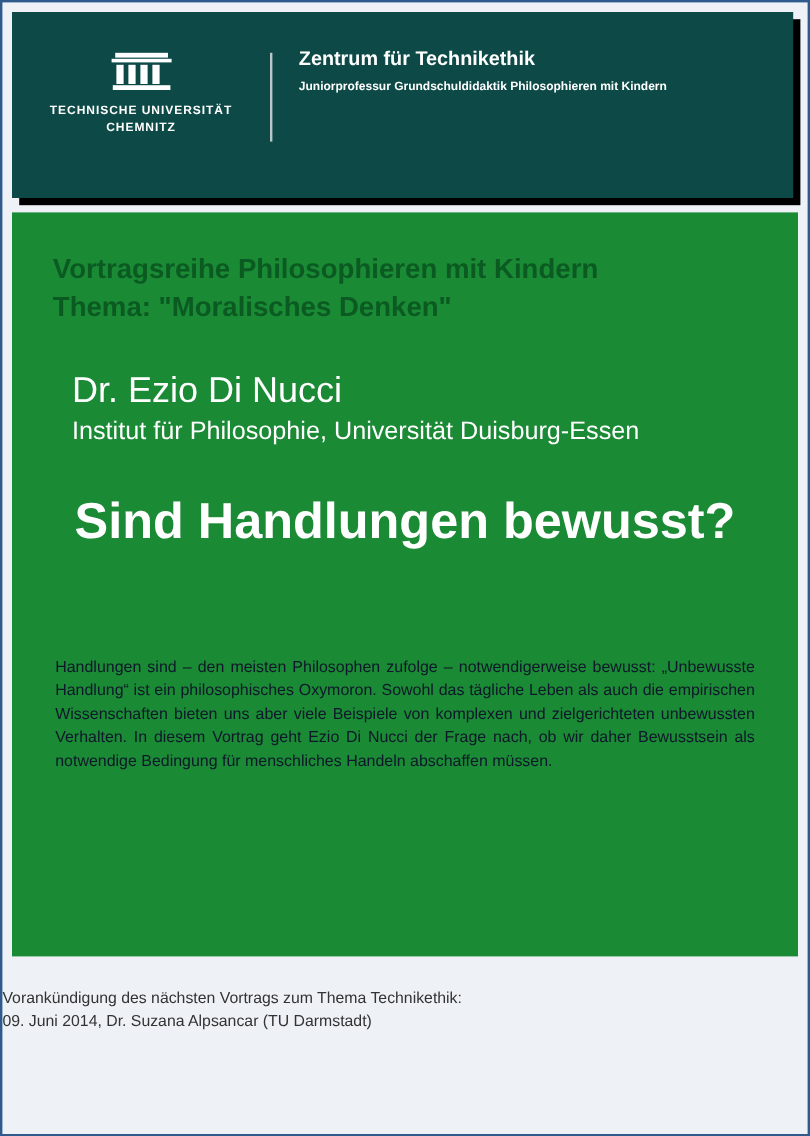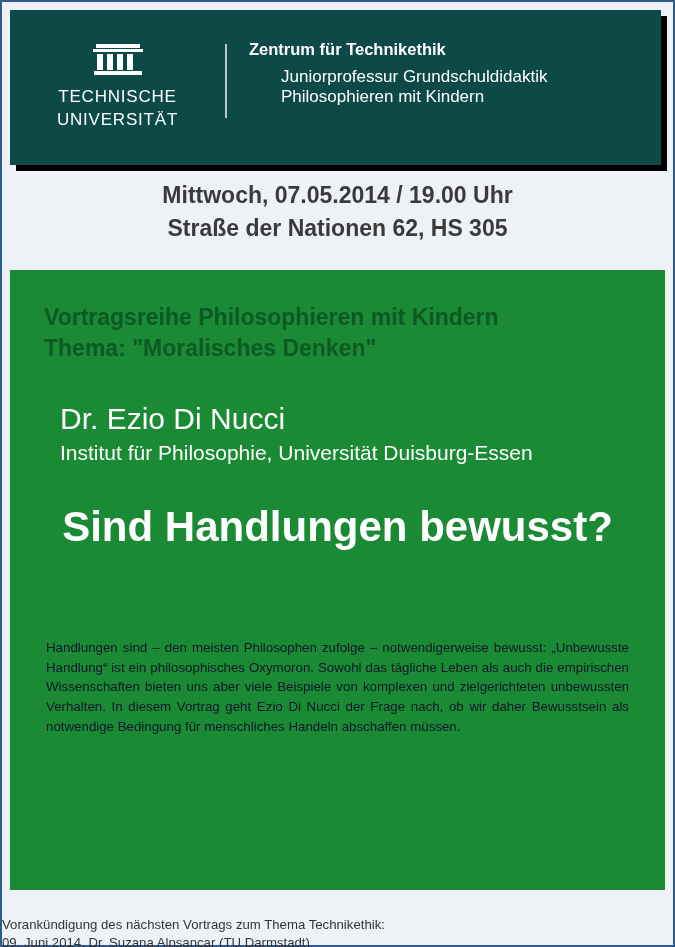--- a/index.html
+++ b/index.html
@@ -42,22 +42,22 @@
     text-align: center;
     color: #ffffff;
     flex: 0 0 auto;
   }
   .logo-mark {
     margin: 0 auto 10px auto;
     width: 56px;
     height: 36px;
   }
   .logo-text {
-    font-size: 17px;
-    font-weight: normal;
+    font-size: 10px;
+    font-weight: bold;
     letter-spacing: 0.8px;
     line-height: 1.35;
   }
   .divider-vert {
     width: 2px;
     background: #b9c7c6;
     height: 74px;
     margin-top: 4px;
     flex: 0 0 auto;
   }
@@ -66,24 +66,23 @@
     color: #ffffff;
     flex: 1 1 auto;
   }
   .header-title {
     font-size: 16.5px;
     font-weight: bold;
     line-height: 1.2;
     margin-bottom: 7px;
   }
   .header-sub {
-    font-size: 17px;
-    font-weight: normal;
+    font-size: 10px;
+    font-weight: bold;
     line-height: 1.2;
-    margin-left: 32px;
   }
 
   
   .dateband {
     text-align: center;
     padding: 14px 0 12px 0;
   }
   .dateband div {
     color: #3a3a3a;
     font-size: 23px;
@@ -160,37 +159,34 @@
             <rect x="3" y="9" width="50" height="3" fill="#ffffff"></rect>
             <rect x="7" y="14" width="6" height="16" fill="#ffffff"></rect>
             <rect x="17" y="14" width="6" height="16" fill="#ffffff"></rect>
             <rect x="27" y="14" width="6" height="16" fill="#ffffff"></rect>
             <rect x="37" y="14" width="6" height="16" fill="#ffffff"></rect>
             <rect x="4" y="31" width="48" height="4" fill="#ffffff"></rect>
           </svg>
         </div>
         <div class="logo-text">
           <div>TECHNISCHE UNIVERSITÄT</div>
+          <div>CHEMNITZ</div>
         </div>
       </div>
 
       <div class="divider-vert"></div>
 
       <div class="header-text">
         <div class="header-title">Zentrum für Technikethik</div>
         <div class="header-sub">Juniorprofessur Grundschuldidaktik Philosophieren mit Kindern</div>
       </div>
 
     </div>
   </div>
 
-  <div class="dateband">
-    <div>Mittwoch, 07.05.2014 / 19.00 Uhr</div>
-    <div>Straße der Nationen 62, HS 305</div>
-  </div>
 
   <div class="green">
     <div class="series">
       <div>Vortragsreihe Philosophieren mit Kindern</div>
       <div>Thema: "Moralisches Denken"</div>
     </div>
 
     <div class="speaker">Dr. Ezio Di Nucci</div>
     <div class="affil">Institut für Philosophie, Universität Duisburg-Essen</div>
 

